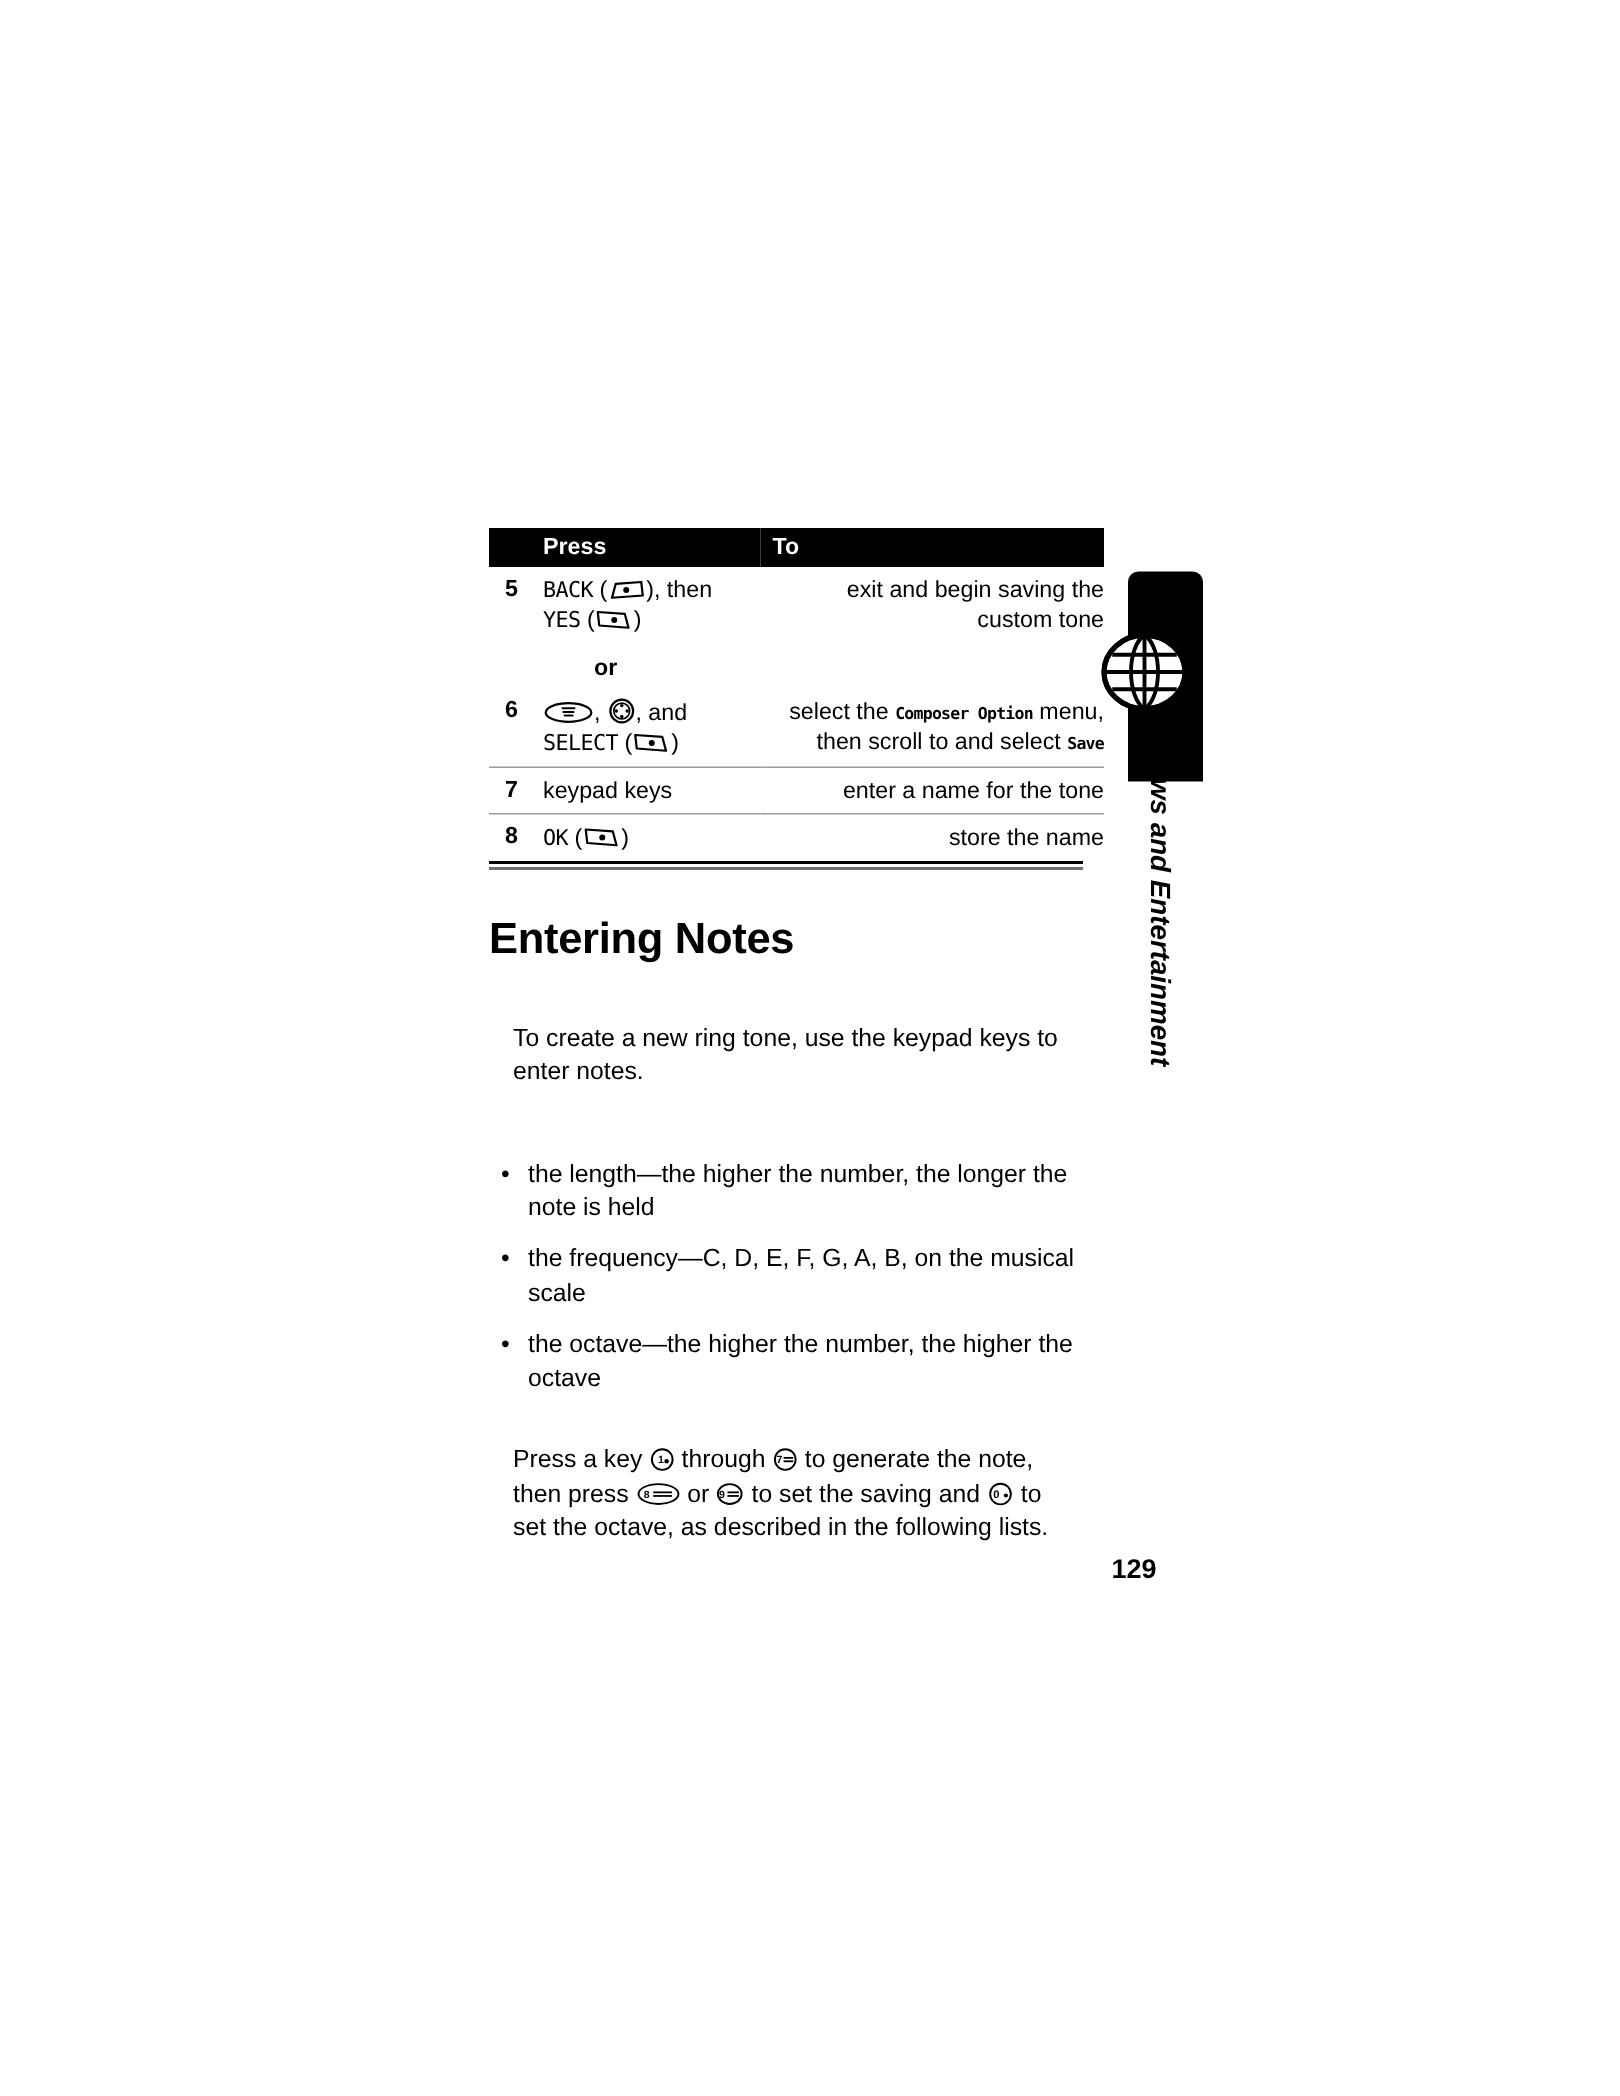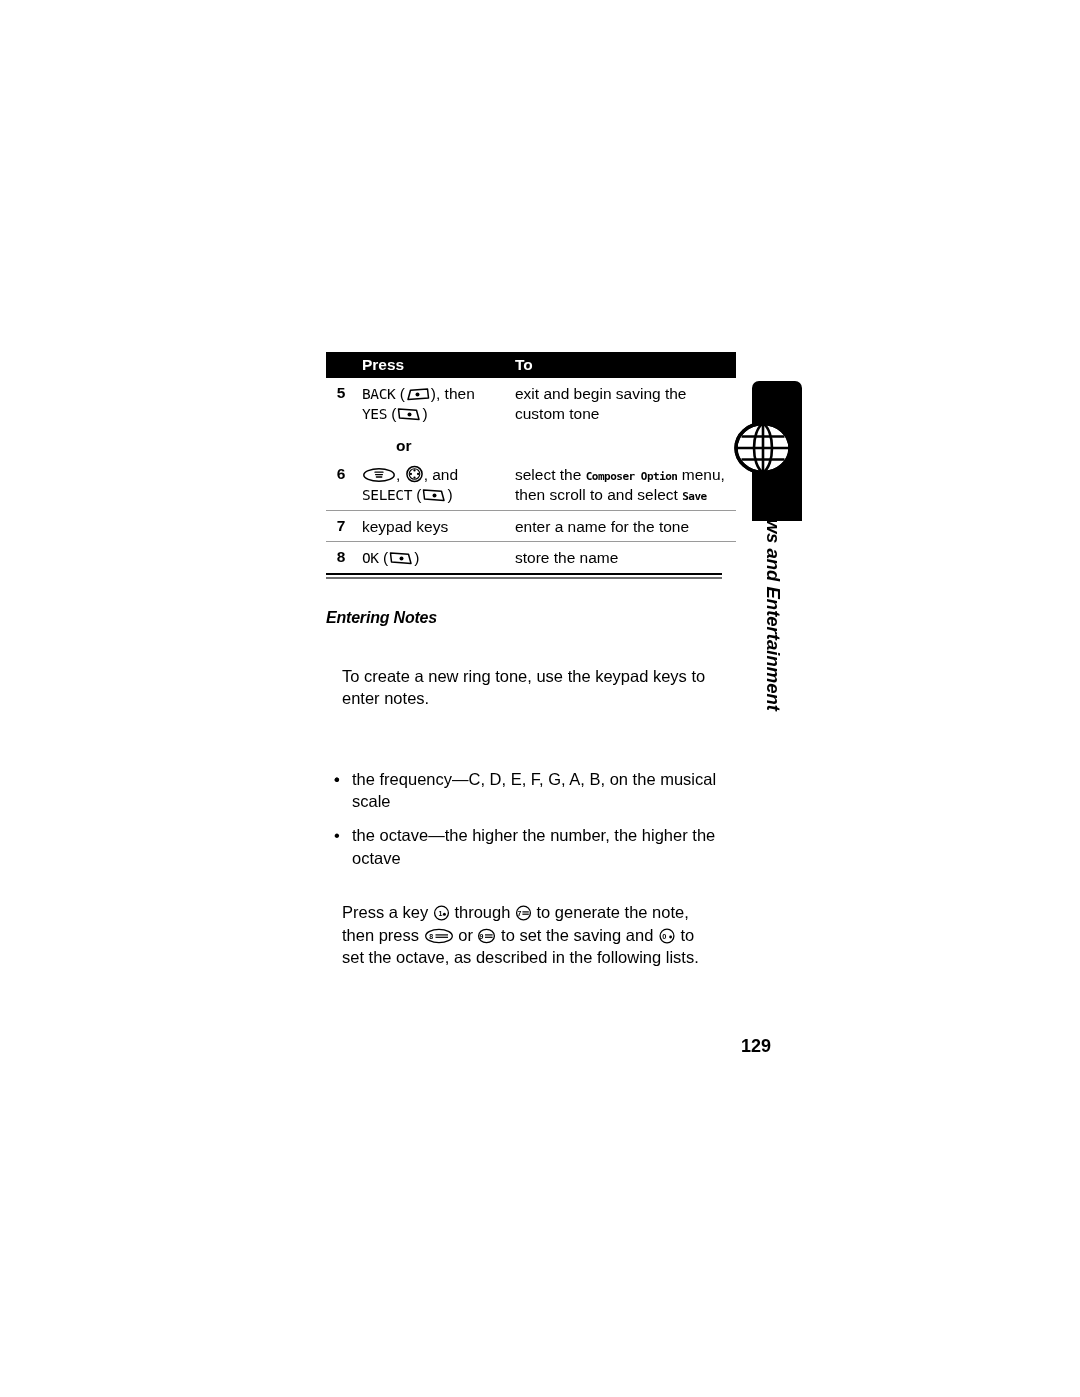--- a/index.html
+++ b/index.html
@@ -67,20 +67,21 @@
     width: 145px;
     font-size: 15.5px;
     padding: 6px 6px 4px 6px !important;
     line-height: 1.32;
   }
   .col-to {
     width: 221px;
     font-size: 15.5px;
     padding: 6px 0 4px 8px !important;
     line-height: 1.32;
+    text-align: right;
   }
 
   .row-sep td {
     border-top: 1.4px solid #9a9a9a;
   }
 
   .or-cell {
     font-size: 15.5px;
     font-weight: bold;
     padding: 8px 0 4px 40px !important;
@@ -119,23 +120,22 @@
 
   
   .keyicon {
     display: inline-block;
     vertical-align: -3px;
   }
   .keyicon svg { display: block; }
 
   
   .heading {
-    font-size: 16px;
-    font-weight: bold;
-    font-style: italic;
+    font-size: 29px;
+    font-weight: bold;
     margin: 0;
     padding: 0;
     letter-spacing: -0.2px;
   }
 
   .para {
     font-size: 16.5px;
     line-height: 1.36;
     margin: 16px;
   }
@@ -302,20 +302,21 @@
 
     <div style="height:22px"></div>
     <p class="para">To create a new ring tone, use the keypad keys to enter notes.</p>
 
     <div style="height:14px"></div>
 
     <div style="height:16px"></div>
     <ul class="bullet-list">
       <li>
         <span class="dot">•</span>
+        <span>the length—the higher the number, the longer the note is held</span>
       </li>
       <li>
         <span class="dot">•</span>
         <span>the frequency—C, D, E, F, G, A, B, on the musical scale</span>
       </li>
       <li>
         <span class="dot">•</span>
         <span>the octave—the higher the number, the higher the octave</span>
       </li>
     </ul>

